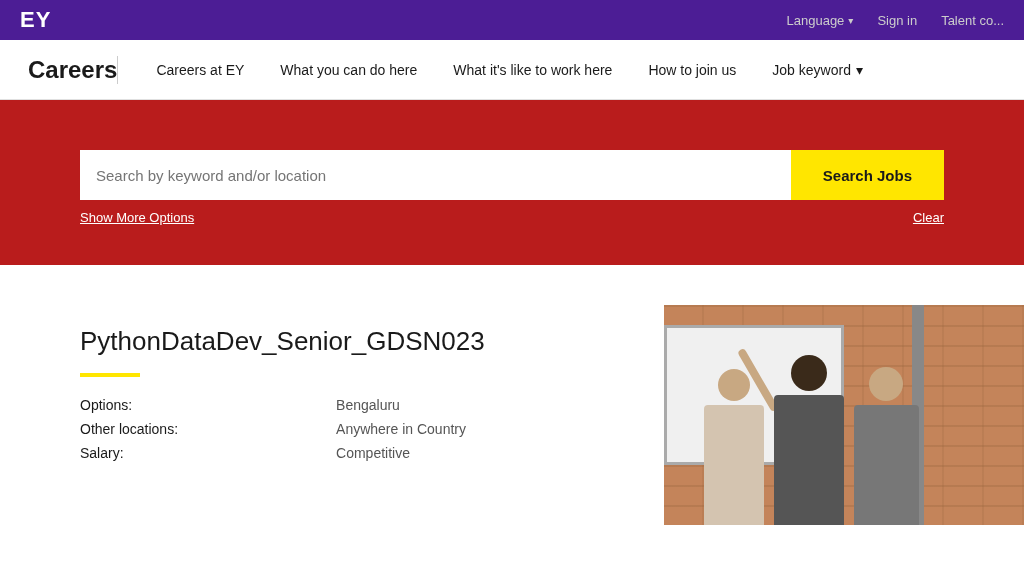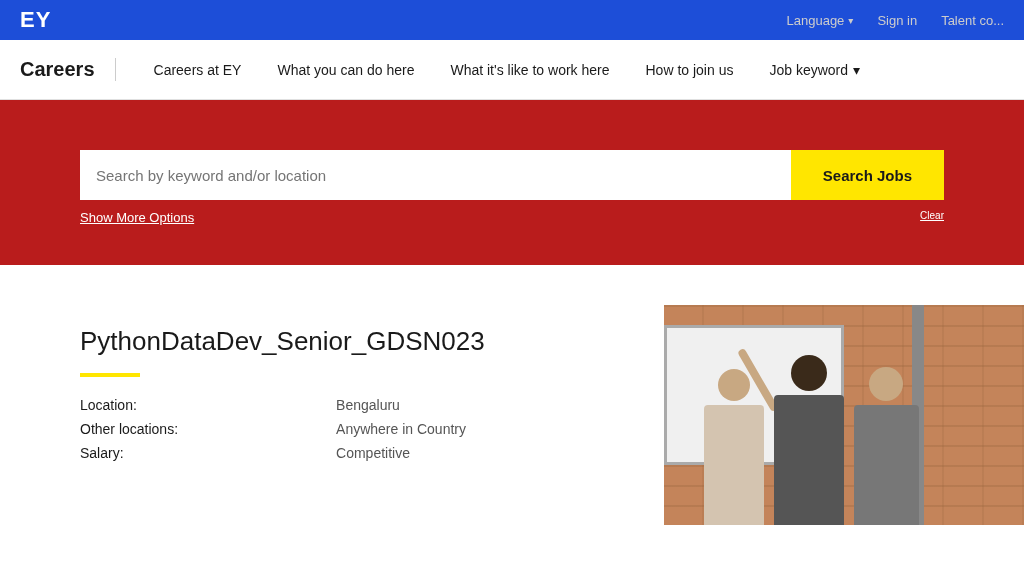--- a/index.html
+++ b/index.html
@@ -1,20 +1,20 @@
 <!DOCTYPE html>
 <html><head>
   <meta charset="utf-8">
   <style>
     * { margin: 0; padding: 0; box-sizing: border-box; }
     body { font-family: Arial, sans-serif; background: #fff; width: 1024px; }
 
     
     .top-bar {
-      background: #1d4ed8;
+      background: #4c1d95;
       display: flex;
       align-items: center;
       justify-content: space-between;
       padding: 0 20px;
       height: 40px;
     }
     .top-bar-logo {
       color: #fff;
       font-size: 22px;
       font-weight: bold;
@@ -40,26 +40,26 @@
     
     .nav-bar {
       background: #fff;
       border-bottom: 1px solid #e0e0e0;
       display: flex;
       align-items: center;
       padding: 0 20px;
       height: 60px;
     }
     .nav-brand {
-      font-size: 20px;
+      font-size: 24px;
       font-weight: bold;
       color: #1a1a1a;
       margin-right: 20px;
-      padding-right: 20px;
       border-right: 1px solid #ccc;
+      margin-left: 8px;
     }
     .nav-links {
       display: flex;
       align-items: center;
       gap: 0;
       height: 100%;
     }
     .nav-link {
       font-size: 14px;
       color: #1a1a1a;
@@ -111,21 +111,21 @@
       margin-top: 10px;
     }
     .show-more-options {
       color: #fff;
       font-size: 13px;
       cursor: pointer;
       text-decoration: underline;
     }
     .clear-link {
       color: #fff;
-      font-size: 10px;
+      font-size: 13px;
       cursor: pointer;
       text-decoration: underline;
     }
 
     
     .content-area {
       padding: 40px 0 0 0;
       display: flex;
       background: #fff;
     }
@@ -348,21 +348,21 @@
     <span class="clear-link">Clear</span>
   </div>
 </div>
 
 <div class="content-area">
 
   <div class="job-listing">
     <div class="job-title">PythonDataDev_Senior_GDSN023</div>
     <div class="yellow-line"></div>
     <div class="job-details">
-      <span class="detail-label">Location:</span>
+      <span class="detail-label">Options:</span>
       <span class="detail-value">Bengaluru</span>
       <span class="detail-label">Other locations:</span>
       <span class="detail-value">Anywhere in Country</span>
       <span class="detail-label">Salary:</span>
       <span class="detail-value">Competitive</span>
     </div>
   </div>
 
   <div class="job-image">
     <div class="job-image-placeholder">

